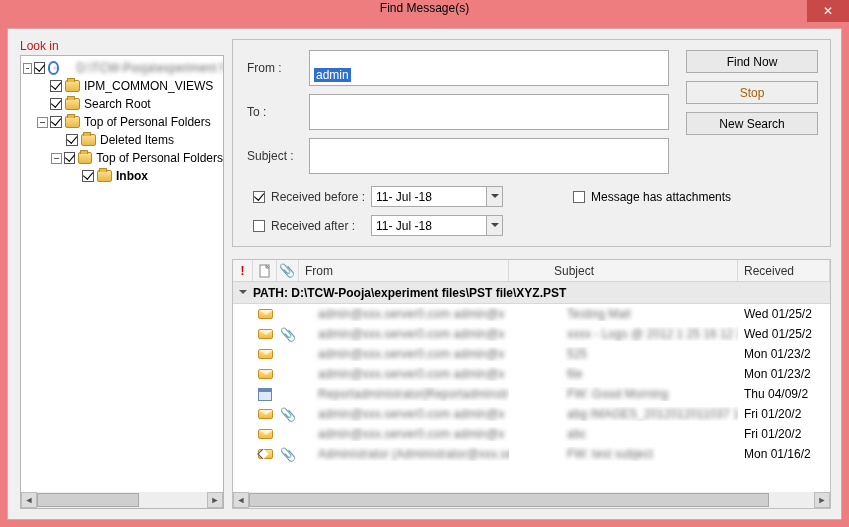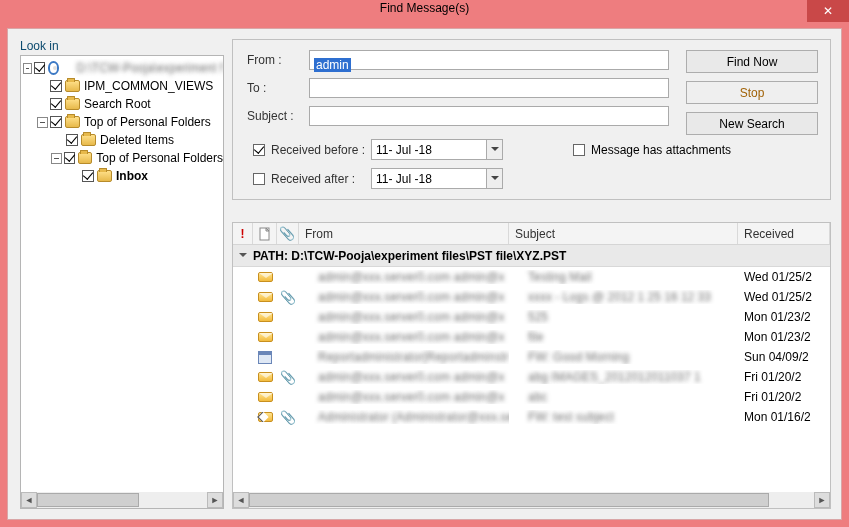--- a/index.html
+++ b/index.html
@@ -5,21 +5,21 @@
   * { box-sizing: border-box; font-family: "Segoe UI", Tahoma, sans-serif; font-size: 12px; }
   body { margin: 0; background: #fff; }
   .window { width: 849px; height: 527px; background: #ee7d7f; position: relative; }
   .titlebar { height: 16px; display: flex; align-items: center; justify-content: center; position: relative; }
   .titlebar .title { color: #000; }
   .close-btn { position: absolute; right: 0; top: 0; width: 42px; height: 22px; background: #c94848; color: #fff; display: flex; align-items: center; justify-content: center; font-size: 13px; cursor: pointer; }
   .client { position: absolute; left: 7px; right: 7px; top: 28px; bottom: 7px; background: #f0f0f0; border: 1px solid #d9a6a7; padding: 10px 10px 10px 12px; display: flex; gap: 8px; }
 
   
   .left { width: 204px; display: flex; flex-direction: column; }
-  .left-label { margin-bottom: 2px; color: #0c4a6e; }
+  .left-label { margin-bottom: 2px; color: #b91c1c; }
   .tree { flex: 1; background: #fff; border: 1px solid #b5b5b5; overflow: hidden; position: relative; padding: 3px 0 0 0; }
   .tree-inner { position: absolute; top: 3px; left: 0; right: 0; bottom: 16px; overflow: hidden; }
   .node { white-space: nowrap; line-height: 18px; display: flex; align-items: center; }
   .tw { display: inline-block; width: 11px; height: 11px; border: 1px solid #888; margin-right: 2px; position: relative; background:#fff; }
   .tw::before, .tw::after { content: ""; position: absolute; background: #555; }
   .tw.minus::before { left: 2px; right: 2px; top: 4px; height: 1px; }
   .tw.none { border: none; }
   .chk { display: inline-block; width: 12px; height: 12px; border: 1px solid #555; margin-right: 3px; position: relative; background:#fff; }
   .chk::after { content: ""; position: absolute; left: 2px; top: -1px; width: 5px; height: 8px; border: solid #000; border-width: 0 1.5px 1.5px 0; transform: rotate(40deg); }
   .folder-ico { display: inline-block; width: 15px; height: 12px; margin-right: 4px; background: linear-gradient(#ffe08a,#e7b94b); border: 1px solid #b78b2a; border-radius: 2px; position: relative; }
@@ -31,27 +31,27 @@
   .node.bold .node-label { font-weight: bold; }
   .indent { display:inline-block; }
   .i1{width:16px} .i2{width:32px} .i3{width:48px}
 
   .hscroll { position:absolute; left:0; right:0; bottom:0; height:16px; background:#eee; display:flex; align-items:center; }
   .hs-btn { width:16px; height:16px; background:#ddd; border:1px solid #bbb; display:flex; align-items:center; justify-content:center; font-size:9px; color:#555; cursor:pointer;}
   .hs-track { flex:1; background:#eee; height:16px; position:relative; }
   .hs-thumb { position:absolute; top:1px; bottom:1px; background:#cfcfcf; border:1px solid #aaa; }
 
   
-  .right { flex:1; display:flex; flex-direction:column; gap:22px; }
+  .right { flex:1; display:flex; flex-direction:column; gap:12px; }
   .form-box { background:#f0f0f0; border:1px solid #c0c0c0; padding:10px 12px 10px 14px; }
   .row { display:flex; align-items:center; margin-bottom:8px; }
   .row.last { margin-bottom:0; }
   .lab { width:62px; color:#333; }
   .lab.wide { width:100px; }
-  .tin { flex:0 0 360px; height:20px; border:1px solid #aaa; background:#fff; padding:7px 4px; }
+  .tin { flex:0 0 360px; height:20px; border:1px solid #aaa; background:#fff; padding:17px 4px; }
   .tin .sel { background:#2e6fd0; color:#fff; padding:0 2px; display:inline-block; }
   .buttons { width:132px; margin-left:auto; display:flex; flex-direction:column; gap:8px; }
   .btn { height:23px; border:1px solid #adadad; background:#e9e9e9; cursor:pointer; }
   .btn.disabled { color:#a16207; background:#efefef; cursor:default; }
   .form-top { display:flex; }
   .form-left { flex:1; }
 
   .chk2 { display:inline-block; width:12px; height:12px; border:1px solid #666; margin-right:6px; position:relative; background:#fff; vertical-align:middle;}
   .chk2.checked::after { content:""; position:absolute; left:2px; top:-1px; width:5px; height:8px; border:solid #000; border-width:0 1.5px 1.5px 0; transform:rotate(40deg); }
   .date { display:inline-flex; width:132px; height:21px; border:1px solid #aaa; background:#fff; align-items:center; }
@@ -60,21 +60,21 @@
   .date .dd::after { content:""; border:4px solid transparent; border-top-color:#444; margin-top:3px;}
 
   
   .results { flex:1; border:1px solid #c0c0c0; background:#fff; display:flex; flex-direction:column; overflow:hidden; }
   .cols { display:flex; background:#f4f4f4; border-bottom:1px solid #d5d5d5; height:22px; align-items:center; }
   .col { border-right:1px solid #d9d9d9; height:100%; display:flex; align-items:center; padding:0 6px; color:#333; }
   .c-flag{width:20px; justify-content:center; padding:0;}
   .c-ico{width:24px; justify-content:center; padding:0;}
   .c-att{width:22px; justify-content:center; padding:0;}
   .c-from{width:210px;}
-  .c-subj{flex:1;}
+  .c-subj{flex:1;margin-left:39px;}
   .c-recv{width:92px;}
   .group { background:#e9e9e9; display:flex; align-items:center; height:22px; padding-left:4px; font-weight:bold; border-bottom:1px solid #d8d8d8;}
   .group .tri { display:inline-block; width:0; height:0; border:4px solid transparent; border-top-color:#555; margin:3px 6px 0 2px;}
   .list { flex:1; overflow:hidden; position:relative; }
   .rows { position:absolute; inset:0 0 16px 0; }
   .trow { display:flex; align-items:center; height:20px;justify-content:center; }
   .cell { padding:0 6px; overflow:hidden; white-space:nowrap; }
   .cell.c-flag,.cell.c-ico,.cell.c-att{padding:0; display:flex; justify-content:center;}
   .env { width:15px; height:10px; background:linear-gradient(#ffe38f,#f2bb3f); border:1px solid #c88f1e; border-radius:2px; position:relative;}
   .env::after{content:"";position:absolute;left:0;right:0;top:0;height:0;border-left:7px solid transparent;border-right:7px solid transparent;border-top:5px solid rgba(255,255,255,.6);}
@@ -281,21 +281,21 @@
                 <div class="cell c-recv">Mon 01/23/2</div>
               </div>
               <div class="trow">
                 <div class="cell c-flag"></div>
                 <div class="cell c-ico">
                   <span class="cal"></span>
                 </div>
                 <div class="cell c-att"></div>
                 <div class="cell c-from"><span class="blur">Reportadministrator|Reportadminstr</span></div>
                 <div class="cell c-subj"><span class="blur">FW: Good Morning</span></div>
-                <div class="cell c-recv">Sun 04/09/2</div>
+                <div class="cell c-recv">Thu 04/09/2</div>
               </div>
               <div class="trow">
                 <div class="cell c-flag"></div>
                 <div class="cell c-ico">
                   <span class="env"></span>
                 </div>
                 <div class="cell c-att">
                   <span class="clip">📎</span>
                 </div>
                 <div class="cell c-from"><span class="blur">admin@xxx.server0.com admin@x</span></div>

